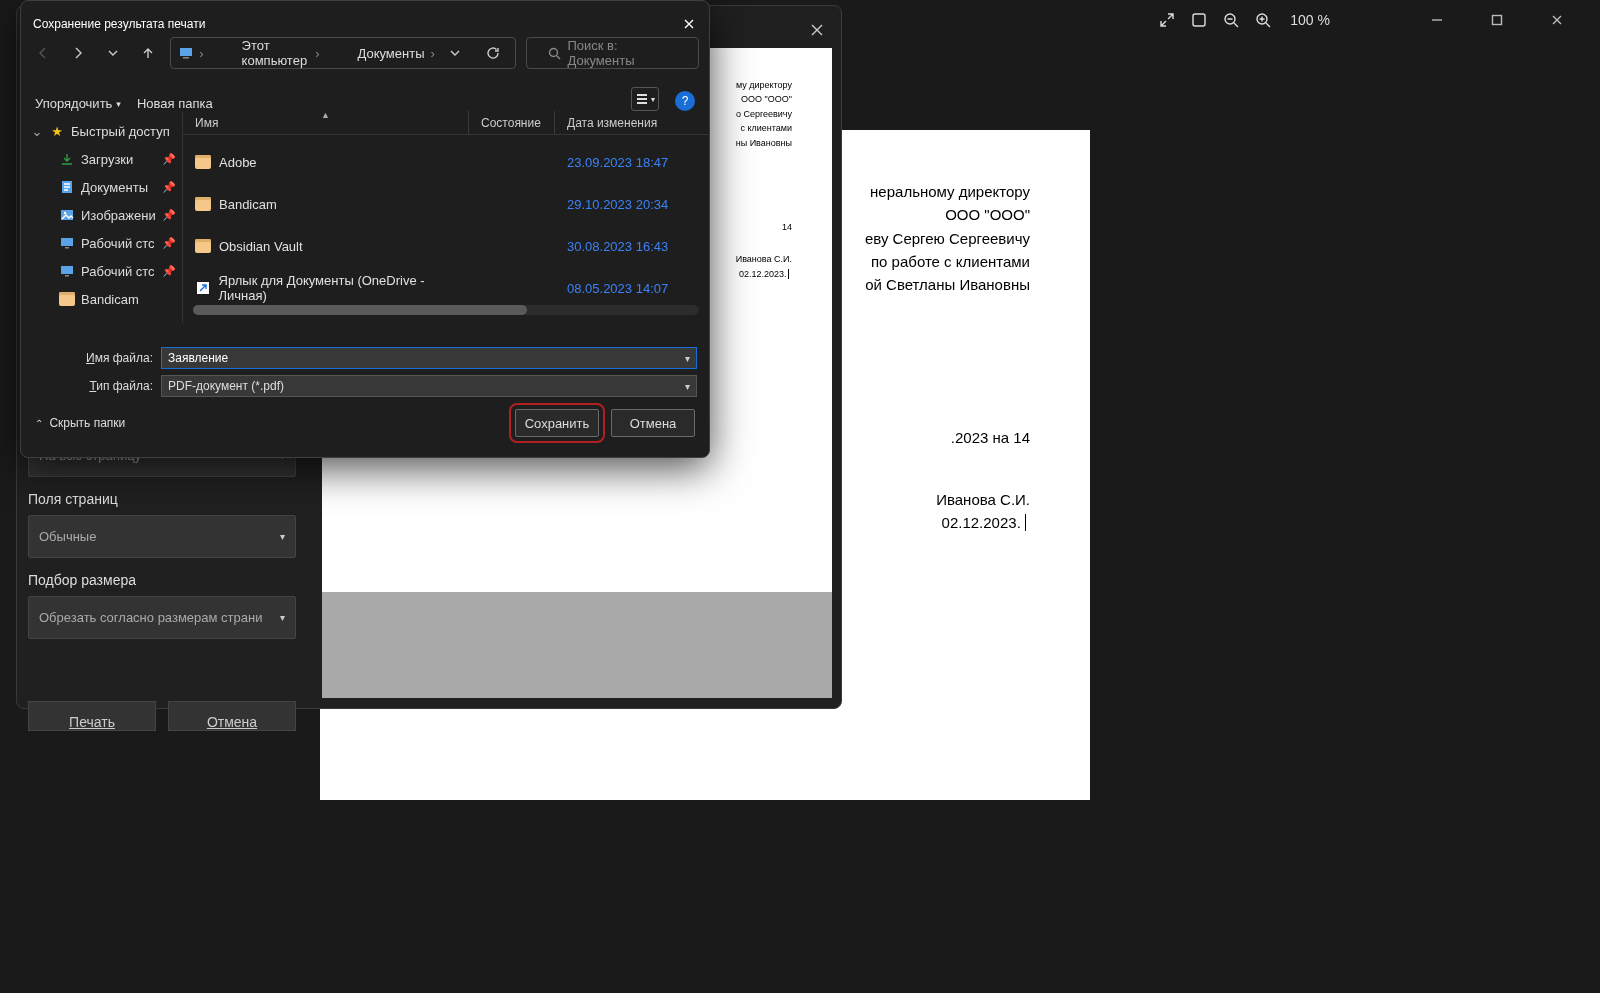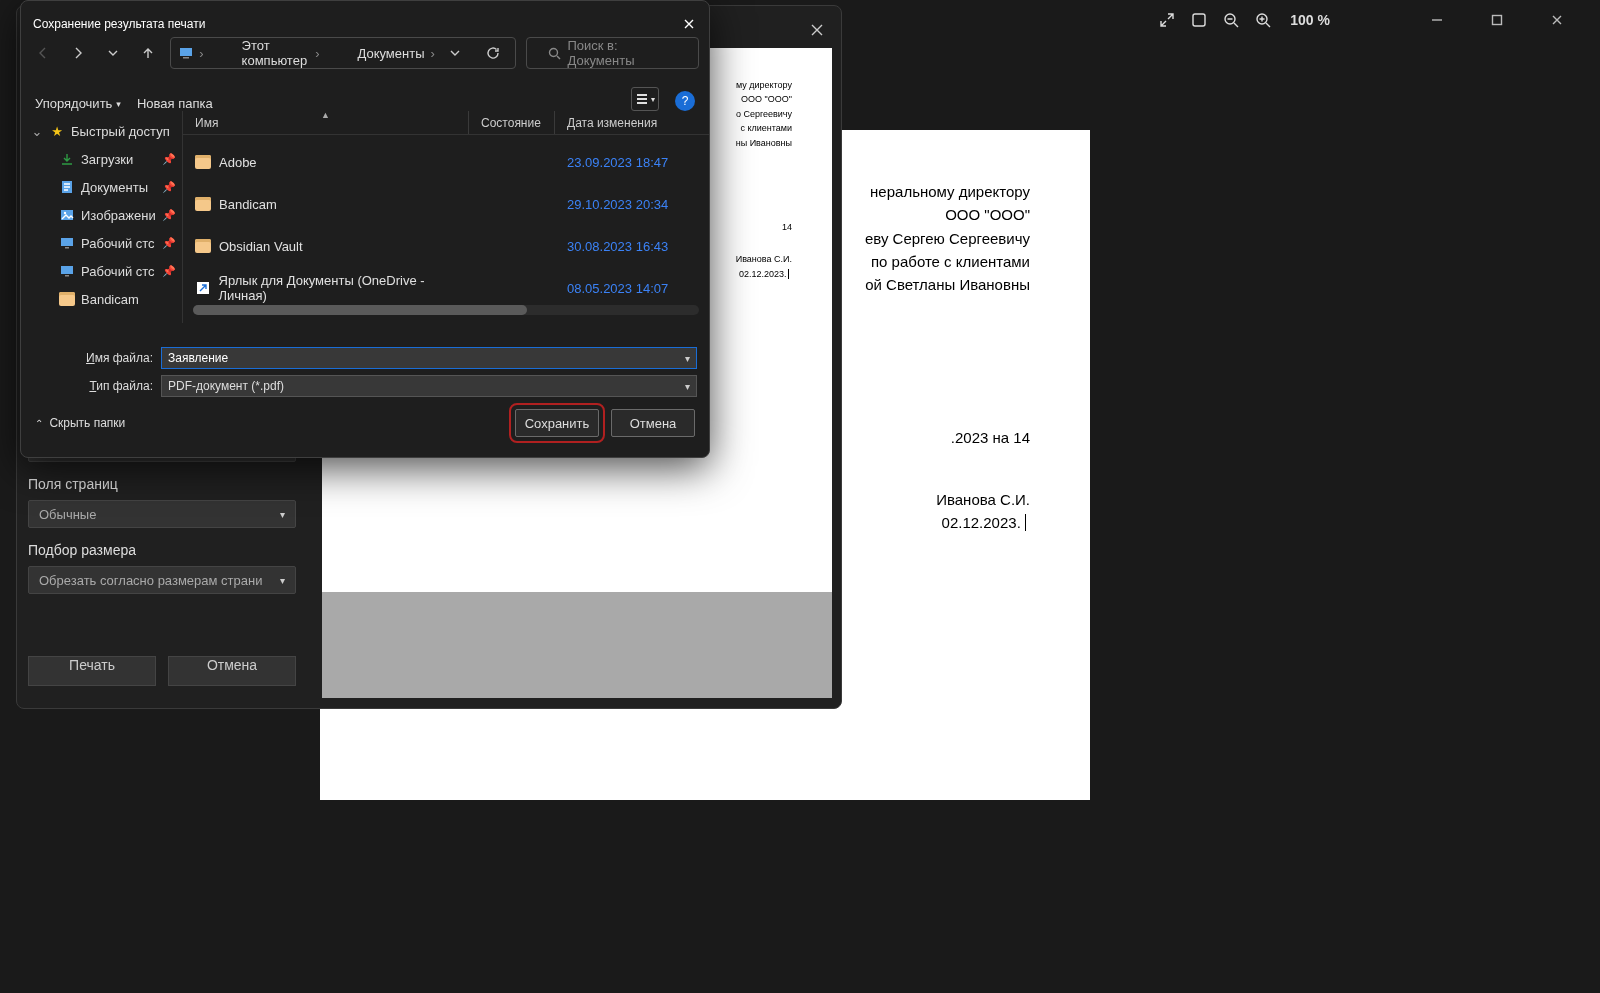--- a/index.html
+++ b/index.html
@@ -1,42 +1,42 @@
 <!DOCTYPE html>
 <html><head>
 <meta charset="utf-8">
 <style>
   * { box-sizing: border-box; margin: 0; padding: 0; font-family: "Segoe UI", Arial, sans-serif; }
   body { background: #1a1a1a; width: 1600px; height: 993px; overflow: hidden; position: relative; color: #e0e0e0; }
 
   
   .topbar { position: absolute; top: 0; left: 0; right: 0; height: 40px; display: flex; justify-content: flex-end; align-items: center; gap: 14px; padding-right: 20px; color: #ddd; font-size: 14px; }
   .topbar .ico { width: 18px; height: 18px; display: inline-flex; align-items: center; justify-content: center; cursor: pointer; }
-  .topbar .zoom-pct { margin-left: 4px; margin-right: 70px; font-weight: bold; }
+  .topbar .zoom-pct { margin-left: 4px; margin-right: 70px; }
   .topbar .win-btn { width: 46px; height: 32px; display: flex; align-items: center; justify-content: center; color: #bbb; cursor: pointer; }
   svg { stroke: currentColor; fill: none; stroke-width: 1.4; }
 
   
   .preview-back { position: absolute; top: 5px; left: 16px; width: 826px; height: 704px; border: 1px solid #3a3a3a; border-radius: 8px; background: #202020; }
   .preview-close { position: absolute; right: 10px; top: 10px; width: 28px; height: 28px; display:flex; align-items:center; justify-content:center; color:#ccc; cursor:pointer; }
   .preview-gray { position: absolute; left: 322px; top: 48px; width: 510px; height: 650px; background: #a9a9a9; }
   .preview-page-small { position: absolute; left: 322px; top: 48px; width: 510px; height: 544px; background: #fff; color: #000; padding: 30px 40px; font-size: 10px; }
   .preview-page-small .rt { text-align: right; line-height: 1.6; }
   .preview-page-small .tiny { font-size: 9px; }
 
   .preview-page-big { position: absolute; left: 320px; top: 130px; width: 770px; height: 670px; background: #fff; color: #000; padding: 50px 60px; font-size: 15px; font-family: "Times New Roman", serif; }
   .preview-page-big .rt { text-align: right; line-height: 1.55; }
 
   
   .print-sidebar { position: absolute; left: 18px; top: 440px; width: 300px; }
   .ps-lbl { font-size: 14px; color: #ddd; margin: 14px 0 8px 10px; }
-  .ps-select { width: 268px; height: 28px; margin-left: 10px; background: #333; border: 1px solid #444; color: #aaa; font-size: 13px; padding: 0 10px; display:flex; align-items:center; justify-content:space-between; border-radius:2px; cursor:pointer; }
+  .ps-select { width: 268px; height: 43px; margin-left: 10px; background: #333; border: 1px solid #444; color: #aaa; font-size: 13px; padding: 0 10px; display:flex; align-items:center; justify-content:space-between; border-radius:2px; cursor:pointer; }
   .ps-select.cut { margin-top: -6px; }
   .ps-buttons { display:flex; gap:12px; margin-top:62px; margin-left:10px; }
-  .ps-btn { width: 128px; height: 30px; background: #333; border: 1px solid #444; color: #ccc; font-size: 14px; display:flex; align-items:flex-start; justify-content:center; cursor:pointer; }
+  .ps-btn { width: 128px; height: 30px; background: #333; border: 1px solid #444; color: #ccc; font-size: 14px; display:flex; align-items:flex-end; justify-content:center; cursor:pointer;text-decoration:underline; }
 
   
   .dlg { position: absolute; left: 20px; top: 0; width: 690px; height: 458px; background: #1e1e1e; border: 1px solid #3f3f3f; border-radius: 8px; box-shadow: 0 10px 40px rgba(0,0,0,.7); display:flex; flex-direction:column; overflow:hidden; }
   .dlg-title { height: 30px; display:flex; align-items:center; justify-content:space-between; padding: 16px 6px 0 12px; font-size: 12px; color: #fff; }
   .dlg-title .x { width: 28px; height: 28px; display:flex; align-items:center; justify-content:center; cursor:pointer; }
 
   .dlg-nav { height: 44px; display:flex; align-items:center; gap:10px; padding: 0 10px; }
   .nav-btn { width: 28px; height: 28px; display:flex; align-items:center; justify-content:center; color:#ccc; cursor:pointer; }
   .nav-btn.dim { color:#555; }
   .crumb-box { flex:1; height: 32px; border:1px solid #4a4a4a; border-radius:4px; display:flex; align-items:center; gap:6px; padding:0 8px; font-size:13px; color:#ddd; }

